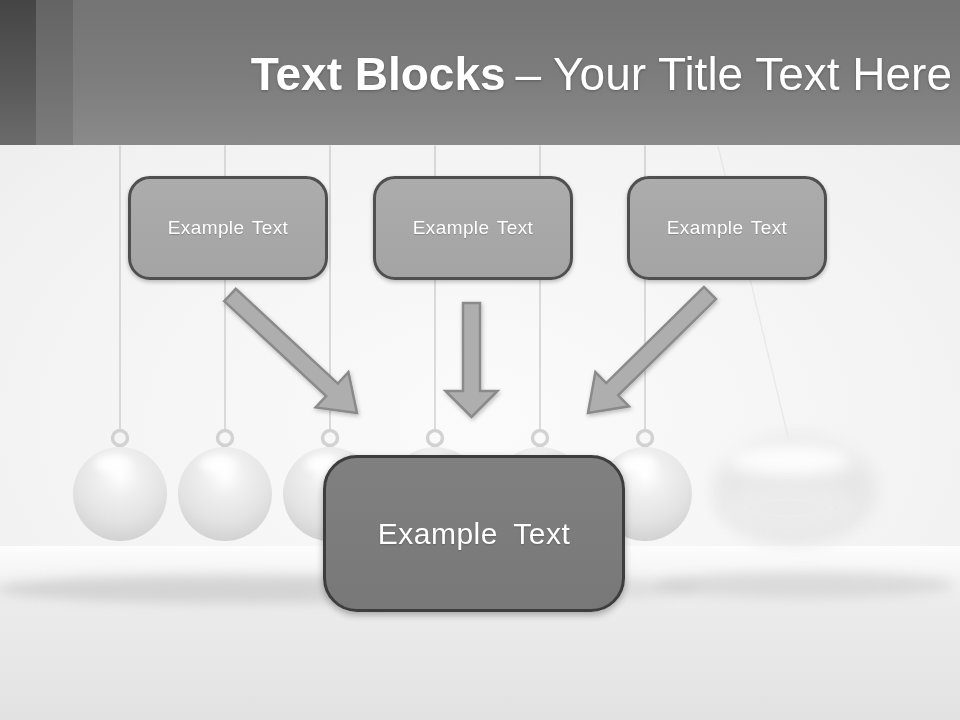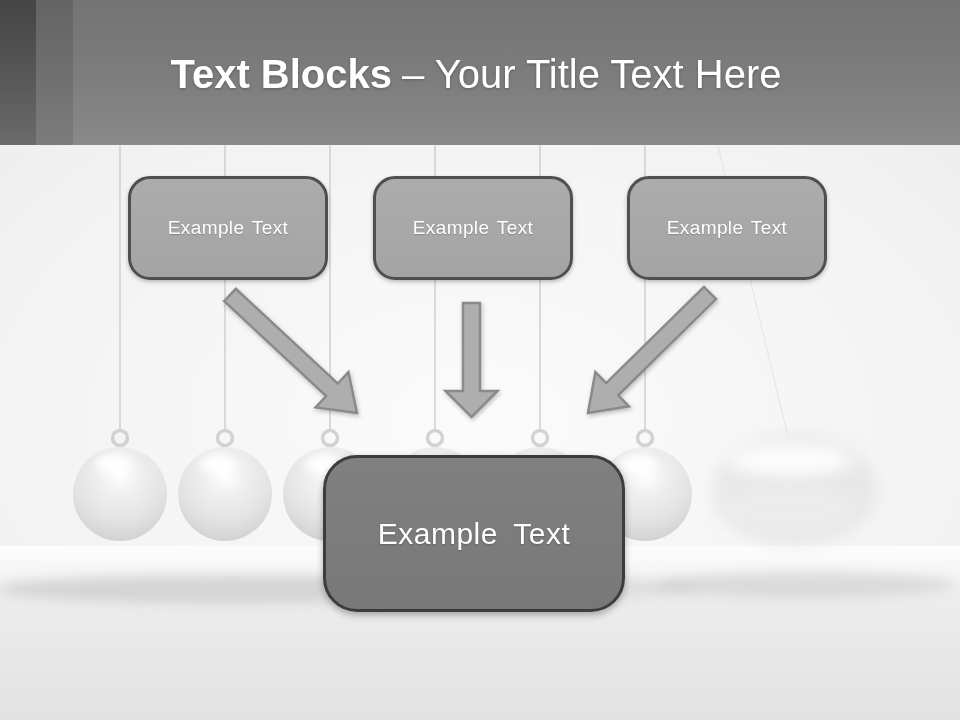--- a/index.html
+++ b/index.html
@@ -27,22 +27,22 @@
   }
   .stripe-dark{
     position:absolute;left:0;top:0;width:36px;height:145px;
     background:linear-gradient(180deg,#454545 0%,#5a5a5a 60%,#6b6b6b 100%);
   }
   .stripe-mid{
     position:absolute;left:36px;top:0;width:37px;height:145px;
     background:linear-gradient(180deg,#646464 0%,#707070 55%,#7c7c7c 100%);
   }
   .slide-title{
-    position:absolute;left:0;top:52px;width:952px;text-align:center;
-    color:#ffffff;font-size:40px;line-height:44px;
+    position:absolute;left:0;top:52px;width:952px;text-align:right;
+    color:#ffffff;font-size:46px;line-height:44px;
     text-shadow:0 1px 3px rgba(0,0,0,.28);
     white-space:nowrap;
   }
   .slide-title .t-bold{font-weight:bold;}
   .slide-title .t-rest{font-weight:normal;margin-left:10px;}
   
   .arrows-layer{position:absolute;left:0;top:0;z-index:5;}
   .tbox{
     position:absolute;display:flex;align-items:center;justify-content:center;
     background:linear-gradient(180deg,#acacac 0%,#a4a4a4 100%);

